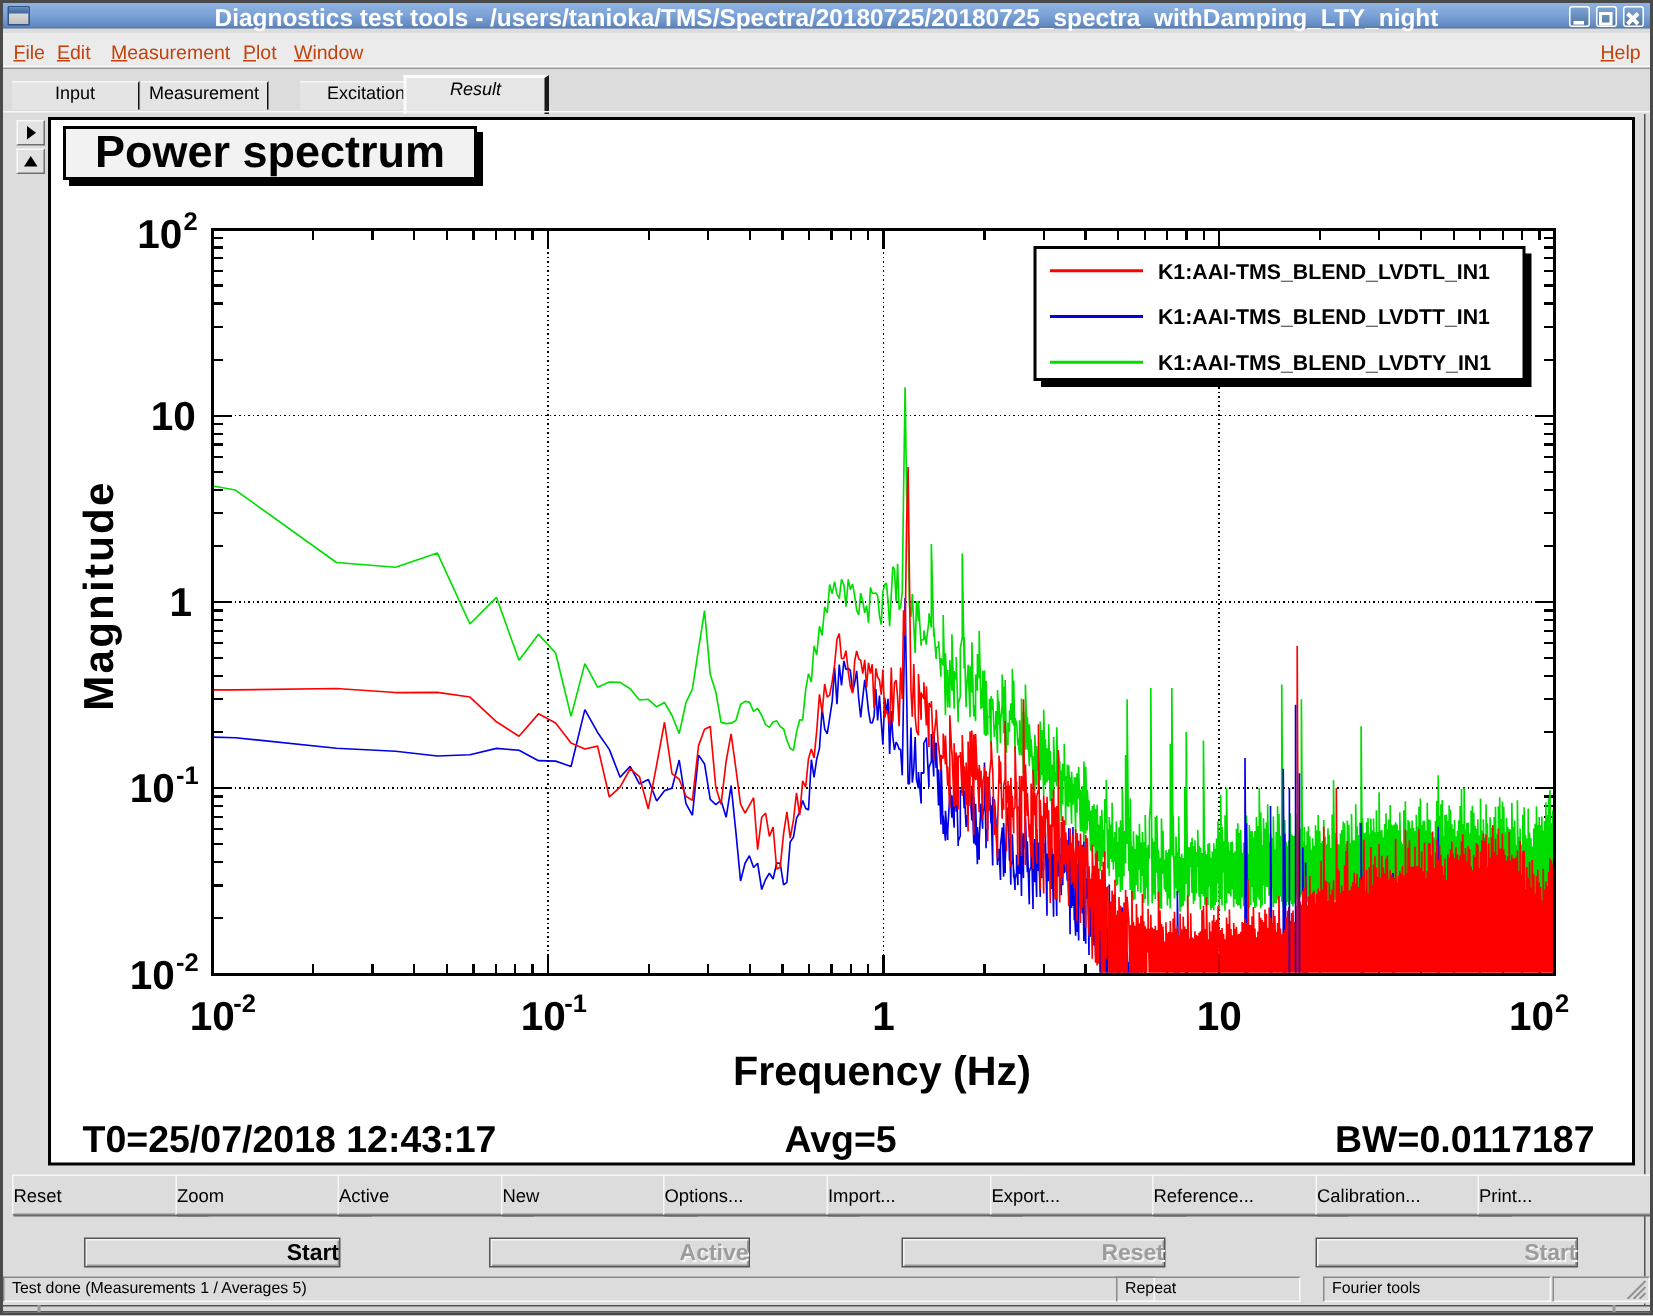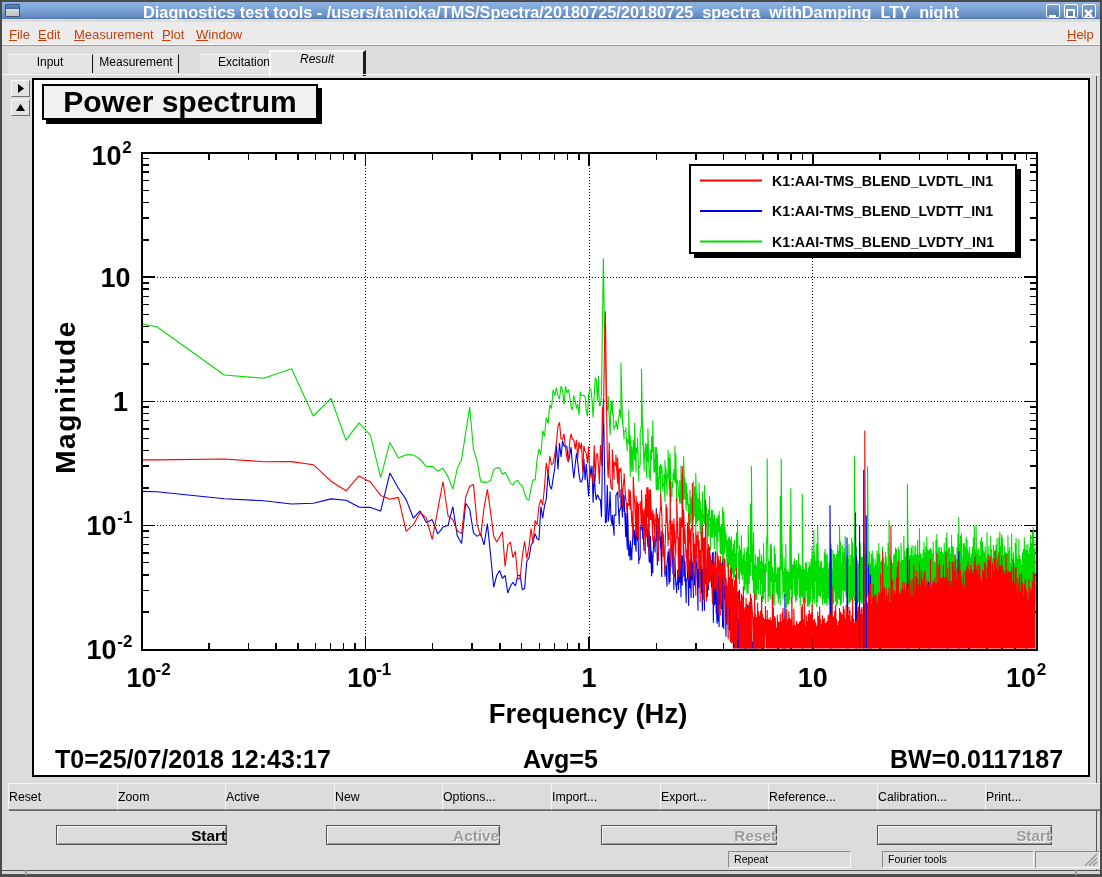--- a/index.html
+++ b/index.html
@@ -268,21 +268,22 @@
 <div class="b1" style="left:551px">Import...</div>
 <div class="b1" style="left:660px">Export...</div>
 <div class="b1" style="left:768px">Reference...</div>
 <div class="b1" style="left:877px">Calibration...</div>
 <div class="b1" style="left:985px">Print...</div>
 <div class="b2" style="left:56px;width:171px;color:#000">Start</div>
 <div class="b2 dis" style="left:326px;width:174px">Active</div>
 <div class="b2 dis" style="left:601px;width:176px">Reset</div>
 <div class="b2 dis" style="left:877px;width:175px">Start</div>
 <div class="status">
-<div class="sseg" style="left:726px;width:123px">Repeat</div>
+<div class="sseg" style="left:0px;width:768px">Test done (Measurements 1 / Averages 5)</div>
+<div class="sseg" style="left:742px;width:123px">Repeat</div>
 <div class="sseg" style="left:880px;width:152px">Fourier tools</div>
 <div class="sseg" style="left:1033px;width:65px">
       <svg width="14" height="13" style="position:absolute;right:1px;bottom:1px">
         <path d="M13 1 L1 13 M13 5 L5 13 M13 9 L9 13" stroke="#909090" stroke-width="1.3"></path>
       </svg>
     </div>
 </div>
 <div class="bframe"></div>
 <div style="position:absolute;left:25px;top:870px;width:2px;height:6px;background:#9a9a9a"></div>
 <div style="position:absolute;left:1075px;top:870px;width:2px;height:6px;background:#9a9a9a"></div>

